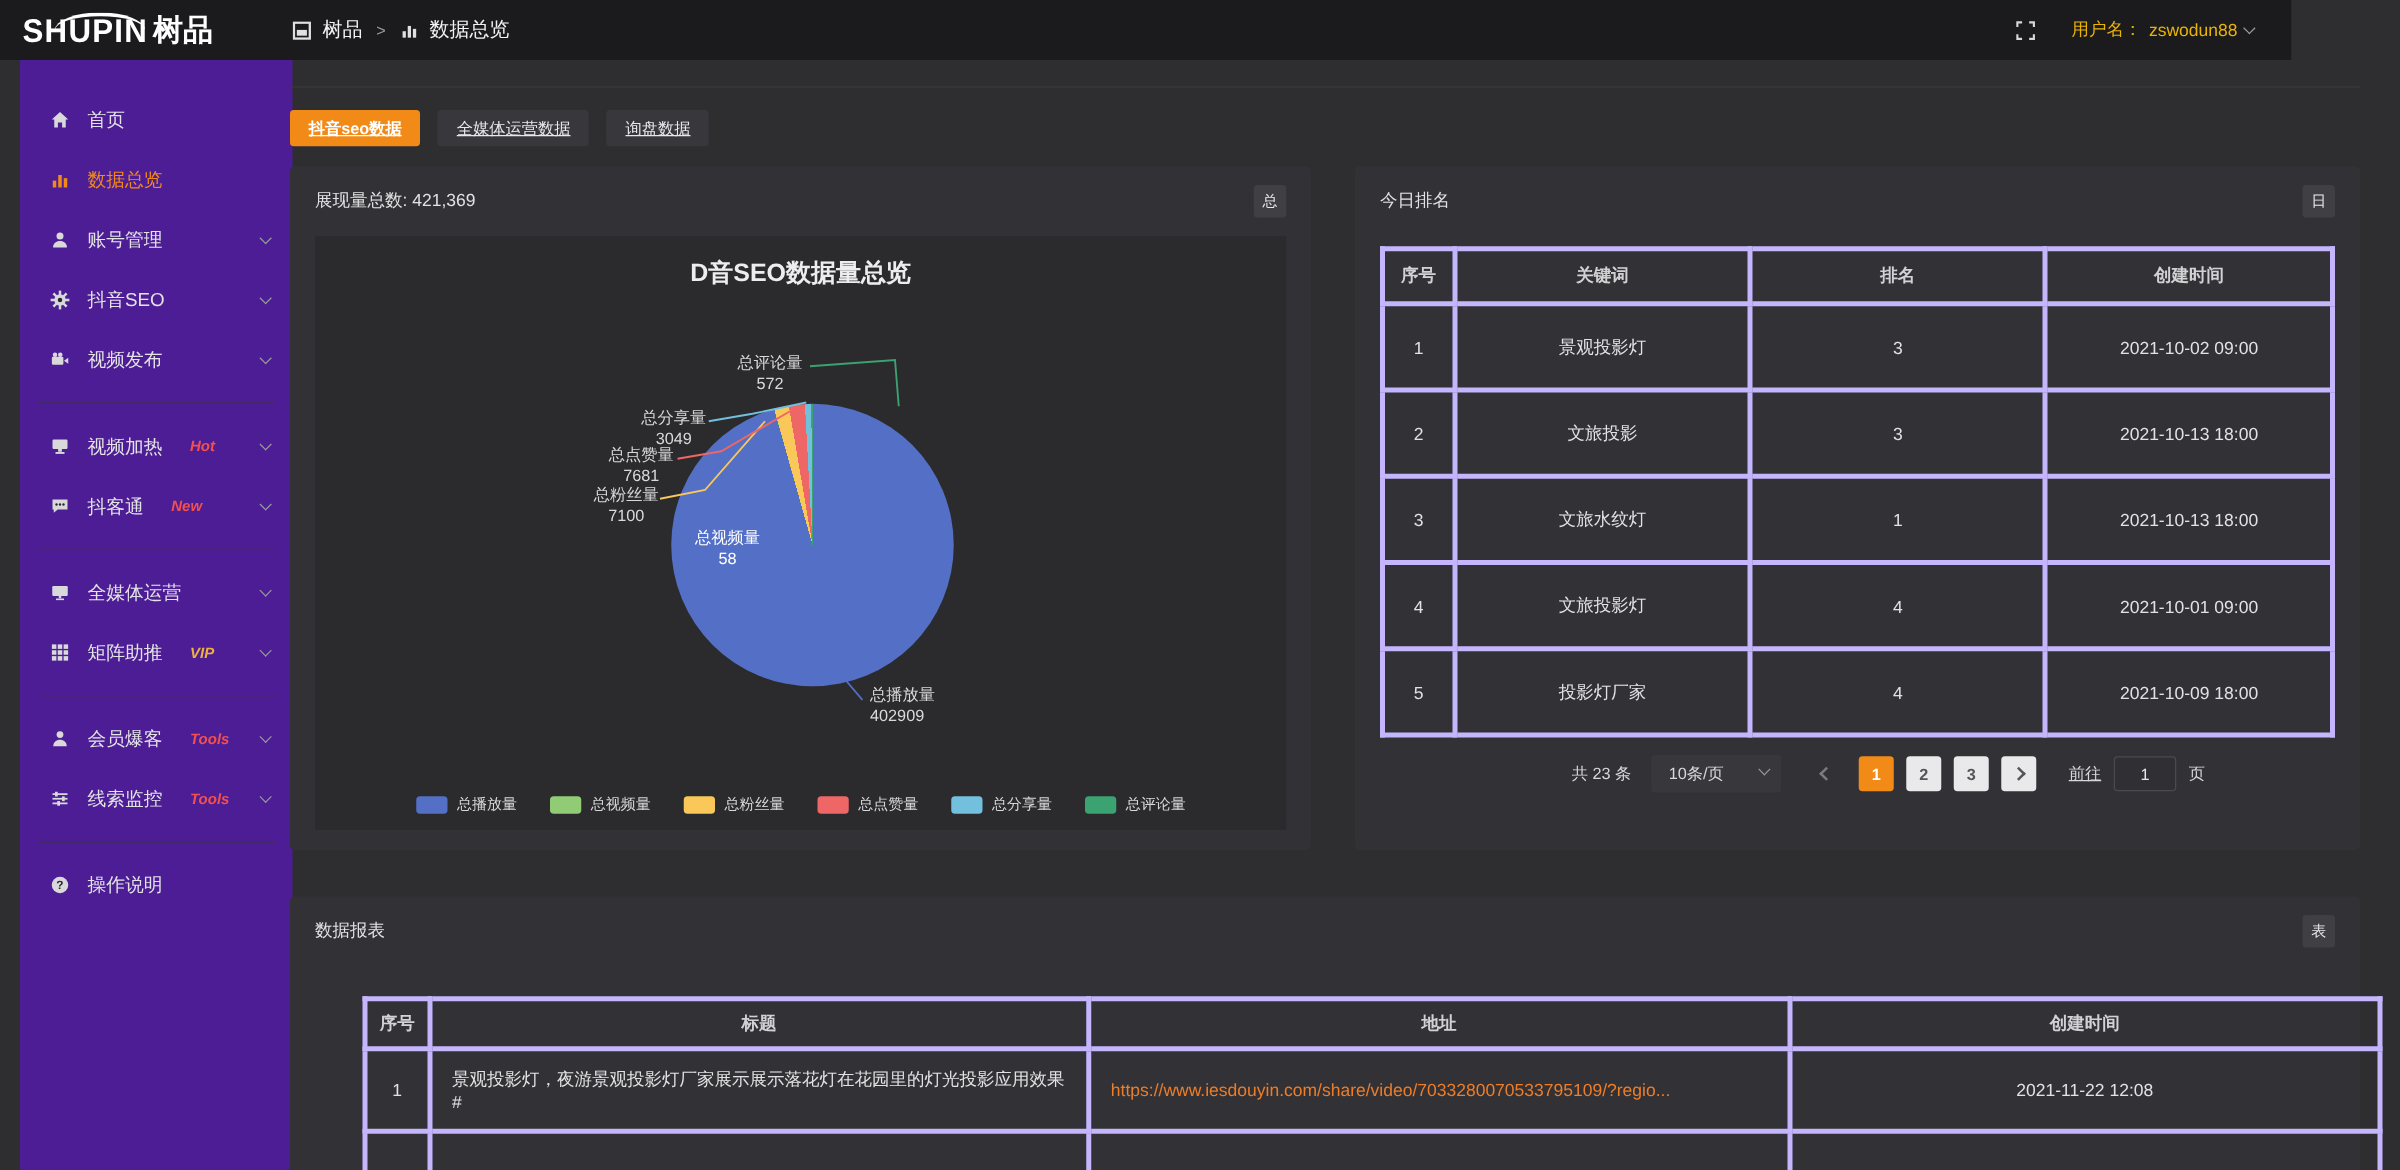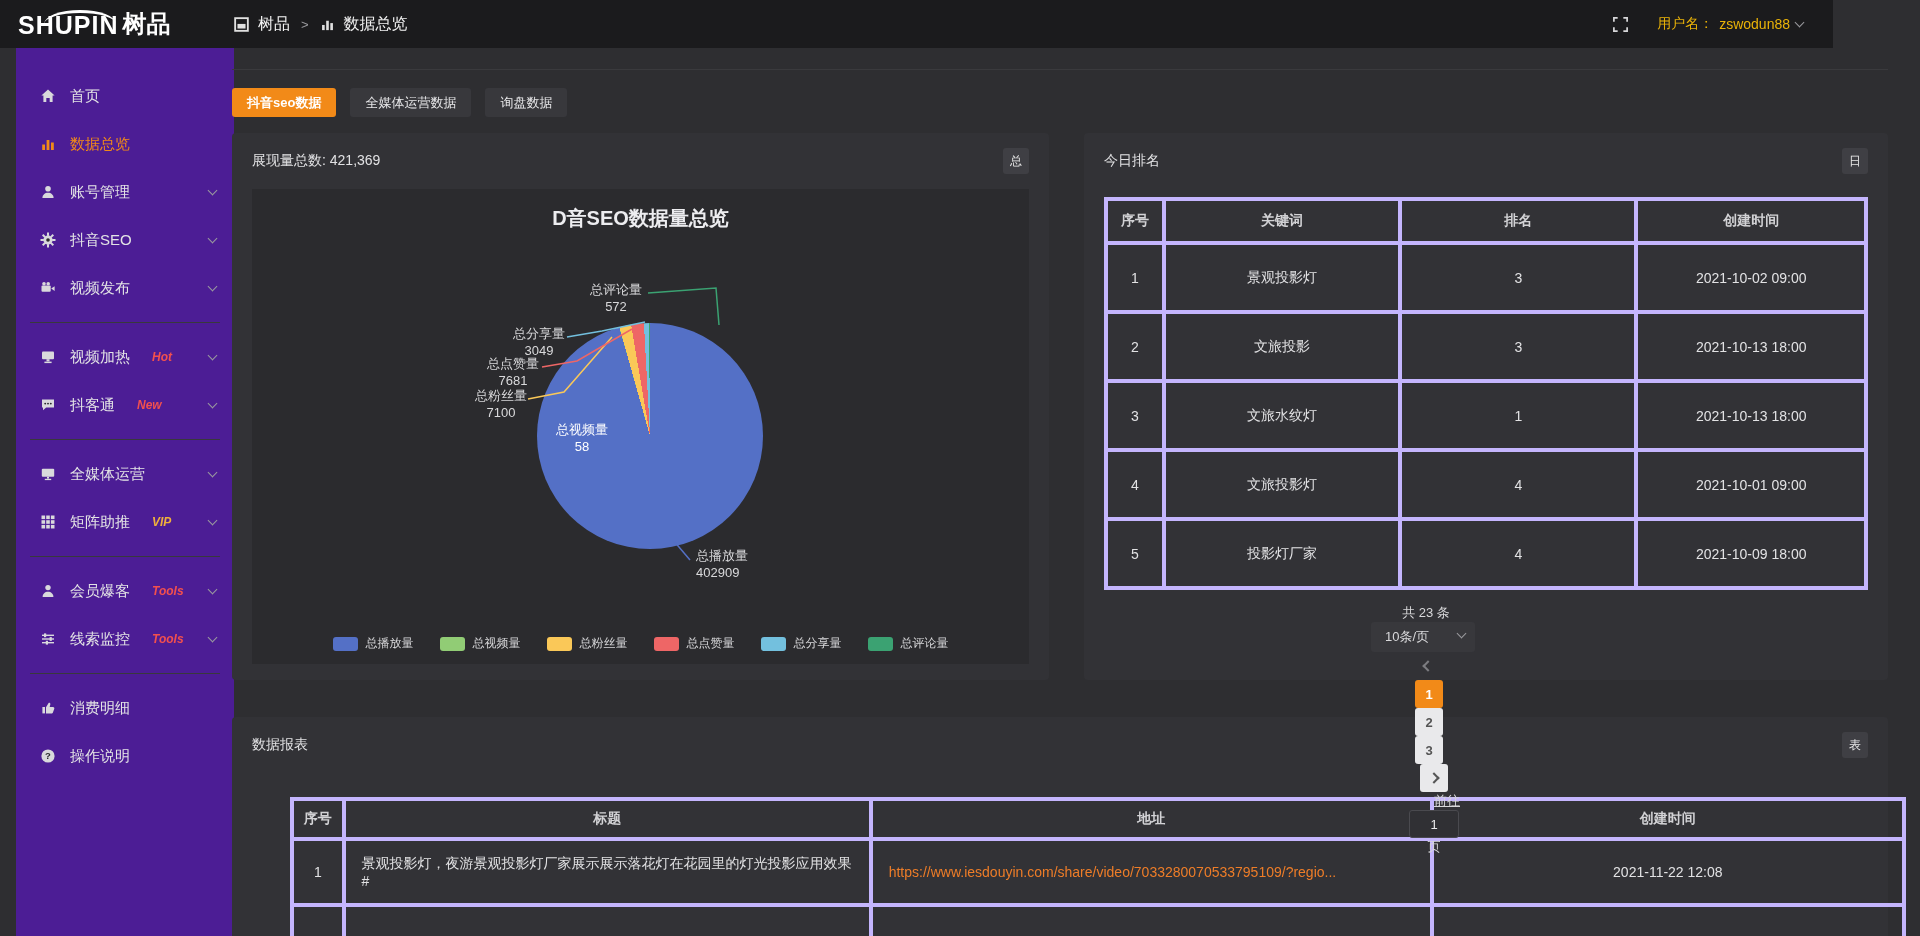--- a/index.html
+++ b/index.html
@@ -31,21 +31,21 @@
   .side-item .arrow{ margin-left:auto;}
   .badge{ font-size:12px; font-style:italic; font-weight:bold; margin-left:8px;}
   .badge.red{ color:#f2504e;}
   .badge.vip{ color:#f0b03c;}
   .side-div{ border-top:1px solid #39393c; margin:10px 14px;}
   
   .main{ position:absolute; left:218px; top:48px; right:0; bottom:0; padding:0 32px 0 14px;}
   .head-rule{ height:22px; border-bottom:1px solid #3a3a3d;}
   .tabs{ margin-top:18px; display:flex; gap:14px;}
   .tab{ height:29px; padding:0 15px; border:none; border-radius:3px; font-size:13px;
-    background:#38383c; color:#e8e8ea; cursor:pointer; font-family:inherit;}
+    background:#38383c; color:#e8e8ea; cursor:pointer; font-family:inherit;text-decoration:underline;}
   .tab.active{ background:#f28a18; color:#fff; font-weight:bold;}
   .panels-row{ margin-top:16px; display:flex; gap:35px; height:547px;}
   .panel{ background:#323236; border-radius:4px;}
   .panel-head{ height:56px; display:flex; align-items:center; justify-content:space-between; padding:0 20px;
     font-size:14px; color:#e2e2e4;}
   .corner-btn{ width:26px; height:26px; border:none; border-radius:3px; background:#3f3f44; color:#e8e8e8;
     font-size:12px; cursor:pointer; font-family:inherit;}
   
   .chart-panel{ width:817px;}
   .chart-box{ position:relative; margin:0 20px; width:777px; height:475px; background:#2b2b2e;}
@@ -59,21 +59,21 @@
   .legend-swatch{ width:25px; height:14px; border-radius:3px;}
   
   .rank-panel{ flex:1; padding:0 20px;}
   .rank-panel .panel-head{ padding:0;}
   table{ border-collapse:collapse; width:100%;}
   .grid-table th, .grid-table td{ border:4px solid #c4b5fd; text-align:center; font-weight:normal;}
   .rank-table{ margin-top:8px;}
   .rank-table th{ height:44px; font-size:14px; font-weight:bold; color:#d2d2d5;}
   .rank-table td{ height:69px; font-size:14px; color:#e2e2e4;}
   
-  .pager{ margin-top:14px; display:flex; align-items:center; justify-content:flex-end; padding-right:104px; font-size:13px; color:#d8d8da;flex-direction:column;}
+  .pager{ margin-top:14px; display:flex; align-items:center; justify-content:flex-end; padding-right:104px; font-size:13px; color:#d8d8da;}
   .pager-total{ margin-right:16px;}
   .page-size{ position:relative; width:104px; height:30px; background:#38383c; border-radius:3px;
     display:flex; align-items:center; padding-left:14px; margin-right:22px; cursor:pointer;}
   .page-size .chev{ position:absolute; right:10px; top:12px;}
   .pg-btn{ width:28px; height:28px; border:none; border-radius:3px; font-size:13px; font-weight:bold;
     display:flex; align-items:center; justify-content:center; cursor:pointer; font-family:inherit;}
   .pg-prev{ background:transparent; margin-right:12px;}
   .pg-prev .chevL{ width:8px; height:8px; border-left:2px solid #7c7c80; border-bottom:2px solid #7c7c80; transform:rotate(45deg);}
   .pg-num{ background:#e9e9eb; color:#555; margin-right:10px;}
   .pg-num.on{ background:#f28a18; color:#fff;}
@@ -279,29 +279,20 @@
             <rect x="9.6" y="6.1" width="2.2" height="3.8"></rect>
             <rect x="2" y="11" width="12" height="1.4"></rect>
             <rect x="5.8" y="9.8" width="2.2" height="3.8"></rect>
           </svg>
         </span>
       <span>线索监控</span>
       <span class="badge red">Tools</span>
       <i class="chev arrow"></i>
     </div>
     <div class="side-div"></div>
-    <div class="side-item">
-      <span class="icon">
-          <svg width="16" height="16" viewBox="0 0 16 16" fill="#d9d9dc">
-            <rect x="2.4" y="7" width="2.6" height="6.4"></rect>
-            <path d="M6 13.4 V7.3 L8.6 3.1 c0.9-0.7 2 0.2 1.7 1.3 L9.7 7 h3.3 c0.9 0 1.6 0.9 1.3 1.8 l-1.4 3.6 c-0.2 0.6-0.8 1-1.4 1 z"></path>
-          </svg>
-        </span>
-      <span>消费明细</span>
-    </div>
     <div class="side-item">
       <span class="icon">
           <svg width="16" height="16" viewBox="0 0 16 16">
             <circle cx="8" cy="8" r="6.6" fill="#d9d9dc"></circle>
             <text x="8" y="11.2" font-size="9.5" font-weight="bold" text-anchor="middle" fill="#29292b">?</text>
           </svg>
         </span>
       <span>操作说明</span>
     </div>
   </div>

